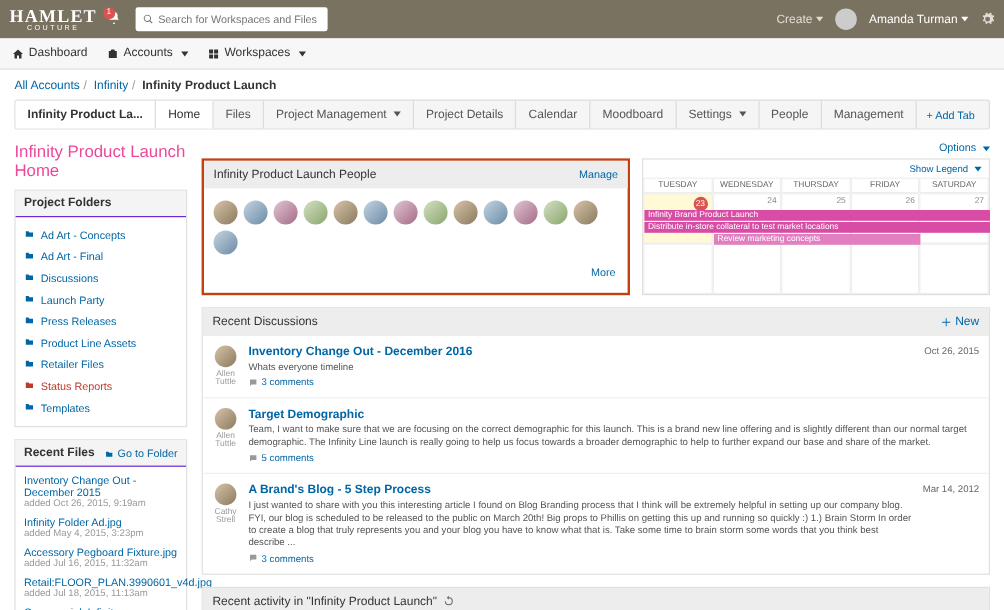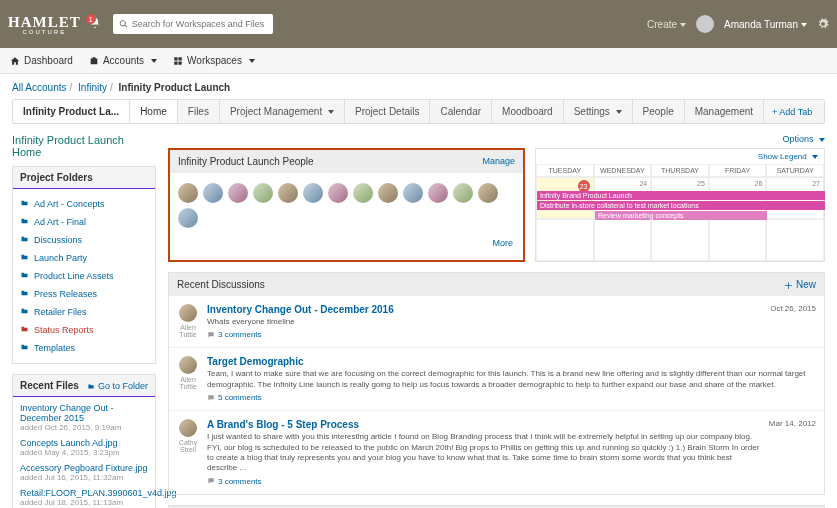--- a/index.html
+++ b/index.html
@@ -1,18 +1,18 @@
 <!DOCTYPE html>
 <html><head>
 <meta charset="utf-8">
 <style>
 * { box-sizing: border-box; margin: 0; padding: 0; }
 body { font-family: Arial, Helvetica, sans-serif; font-size: 10px; color: #333; background: #fff; width: 837px; }
 a { color: #0066a5; text-decoration: none; }
-.topbar { background: #7a7261; height: 48px; display: flex; align-items: center; padding: 0 8px; color: #fff; }
+.topbar { background: #7a7261; height: 32px; display: flex; align-items: center; padding: 0 8px; color: #fff; }
 .brand { font-family: 'Times New Roman', serif; font-weight: bold; font-size: 15px; letter-spacing: 1px; }
 .brand-sub { font-size: 6px; letter-spacing: 2px; display: block; text-align: center; margin-top:-2px; }
 .notif { margin: 0 8px; position: relative; }
 .notif .bell { width: 12px; height: 12px; }
 .notif .badge { position: absolute; top:-3px; left:-3px; background:#d9534f; color:#fff; border-radius:50%; width:10px; height:10px; font-size:7px; display:flex; align-items:center; justify-content:center; }
 .search { flex: 0 0 160px; display:flex; align-items:center; background:#fff; border-radius:2px; height:20px; padding:0 6px; margin-left:4px; }
 .search input { border:none; outline:none; font-size:9px; width:100%; }
 .search svg { width:10px; height:10px; fill:#666; margin-right:4px; }
 .top-spacer { flex:1; }
 .top-right { display:flex; align-items:center; gap:10px; }
@@ -29,21 +29,21 @@
 .crumbs .sep { color:#999; margin:0 3px; }
 .crumbs .current { color:#333; font-weight:bold; }
 .tabbar { display:flex; align-items:center; border:1px solid #ddd; border-radius:2px; font-size:10px; background:#f5f5f5; }
 .tabbar .title { padding:6px 10px; font-weight:bold; color:#333; border-right:1px solid #ddd; background:#fff; }
 .tabbar .tab { padding:6px 10px; border-right:1px solid #ddd; color:#555; cursor:pointer; }
 .tabbar .tab.active { background:#fff; color:#333; }
 .tabbar .addtab { padding:6px 8px; color:#0066a5; font-size:9px; }
 .main { display:flex; gap:12px; margin-top:10px; }
 .left { width:144px; flex-shrink:0; }
 .right { flex:1; min-width:0; }
-.page-title { font-size:11px; color:#0f766e; margin-bottom:8px; }
+.page-title { font-size:14px; color:#ec4899; margin-bottom:8px; }
 .panel { border:1px solid #e0e0e0; margin-bottom:10px; }
 .panel-h { background:#f4f4f4; padding:5px 7px; font-size:10px; font-weight:bold; border-bottom:1px solid #6d28d9; display:flex; justify-content:space-between; align-items:center; }
 .panel-h .link { font-weight:normal; color:#0066a5; font-size:9px; }
 .panel-body { padding:6px 7px; }
 .folder-list { list-style:none; }
 .folder-list li { padding:4px 0; display:flex; gap:5px; font-size:9px; }
 .folder-list li.red a { color:#c0392b; }
 .folder-list li.red svg { fill:#c0392b; }
 .folder-list svg { width:9px; height:8px; fill:#0066a5; flex-shrink:0; }
 .folder-list a { color:#0066a5; }
@@ -195,27 +195,27 @@
               <li>
                 <svg viewBox="0 0 24 24">
                   <path d="M3 5h7l2 3h9v11H3z"></path>
                 </svg>
                 <a>Launch Party</a>
               </li>
               <li>
                 <svg viewBox="0 0 24 24">
                   <path d="M3 5h7l2 3h9v11H3z"></path>
                 </svg>
+                <a>Press Releases</a>
+              </li>
+              <li>
+                <svg viewBox="0 0 24 24">
+                  <path d="M3 5h7l2 3h9v11H3z"></path>
+                </svg>
                 <a>Product Line Assets</a>
-              </li>
-              <li>
-                <svg viewBox="0 0 24 24">
-                  <path d="M3 5h7l2 3h9v11H3z"></path>
-                </svg>
-                <a>Press Releases</a>
               </li>
               <li>
                 <svg viewBox="0 0 24 24">
                   <path d="M3 5h7l2 3h9v11H3z"></path>
                 </svg>
                 <a>Retailer Files</a>
               </li>
               <li class="red">
                 <svg viewBox="0 0 24 24">
                   <path d="M3 5h7l2 3h9v11H3z"></path>
@@ -241,21 +241,21 @@
               </svg>
             <span>Go to Folder</span>
           </a>
         </div>
         <div class="panel-body files-list" id="files-list">
             <div class="file">
               <a>Inventory Change Out - December 2015</a>
               <div class="meta">added Oct 26, 2015, 9:19am</div>
             </div>
             <div class="file">
-              <a>Concepts Launch Ad.jpg</a>
+              <a>Infinity Folder Ad.jpg</a>
               <div class="meta">added May 4, 2015, 3:23pm</div>
             </div>
             <div class="file">
               <a>Accessory Pegboard Fixture.jpg</a>
               <div class="meta">added Jul 16, 2015, 11:32am</div>
             </div>
             <div class="file">
               <a>Retail:FLOOR_PLAN.3990601_v4d.jpg</a>
               <div class="meta">added Jul 18, 2015, 11:13am</div>
             </div>

